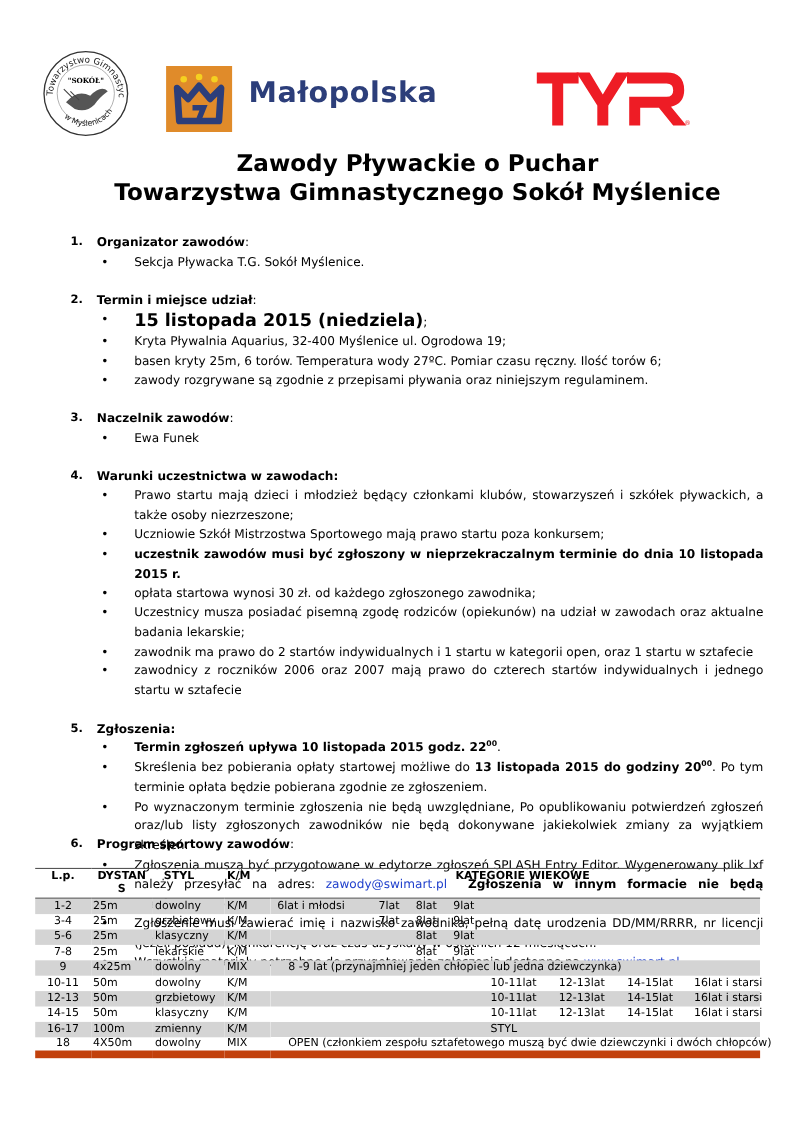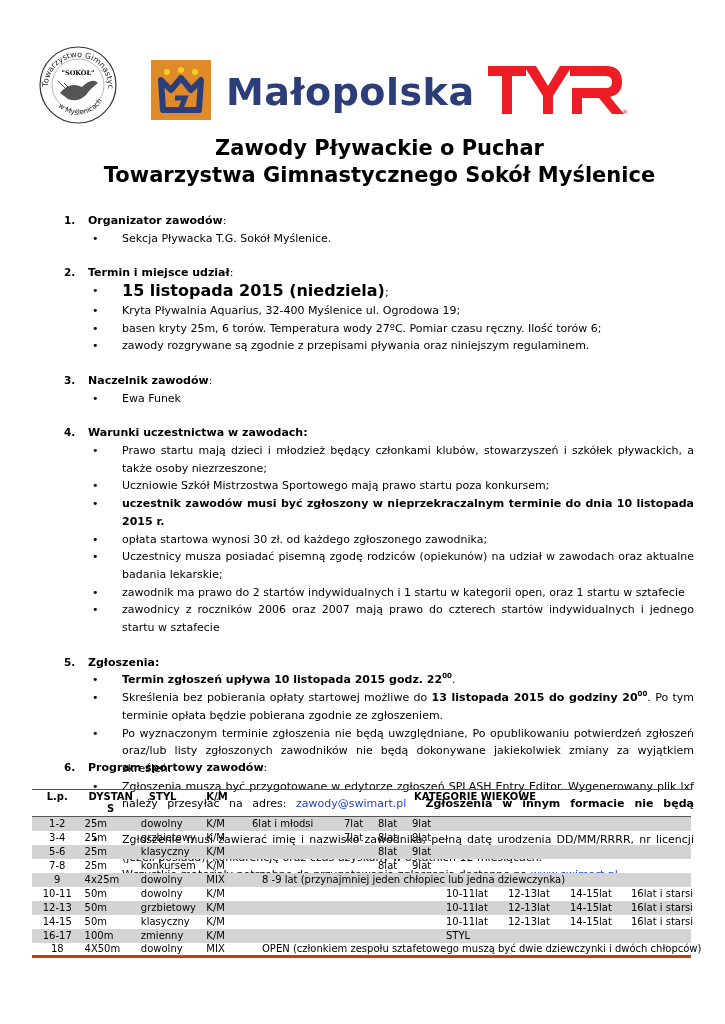--- a/index.html
+++ b/index.html
@@ -2,21 +2,21 @@
 <html><head>
   <meta charset="utf-8">
   <style>
     * { box-sizing: border-box; margin: 0; padding: 0; }
     html, body { width: 725px; height: 1024px; background: #ffffff; overflow: hidden; }
     body { font-family: "DejaVu Sans", "Liberation Sans", sans-serif; color: #000; position: relative; }
 
     .header { position: absolute; top: 40px; left: 0; width: 725px; height: 90px; }
     .logo-sokol { position: absolute; left: 38px; top: 5px; width: 80px; height: 80px; }
     .logo-malopolska-icon { position: absolute; left: 151px; top: 20px; width: 60px; height: 60px; background: #e08b2a; }
-    .logo-malopolska-text { position: absolute; left: 226px; top: 30px; font-family: "DejaVu Sans", sans-serif; font-weight: bold; font-size: 38px; color: #2c3e7a; letter-spacing: 0.5px; }
+    .logo-malopolska-text { position: absolute; left: 226px; top: 30px; font-family: "DejaVu Sans", sans-serif; font-weight: bold; font-size: 26px; color: #2c3e7a; letter-spacing: 0.5px; }
     .logo-tyr { position: absolute; left: 486px; top: 22px; width: 142px; height: 54px; }
 
     .title { position: absolute; top: 135px; left: 0; width: 725px; text-align: center; font-weight: bold; font-size: 21px; line-height: 27px; margin-left: 17px; }
 
     .content { position: absolute; top: 212px; left: 64px; width: 630px; font-size: 11px; line-height: 17.7px; }
     .section { margin-bottom: 17px; }
     .sec-head { display: flex; font-weight: bold; }
     .sec-num { width: 24px; font-size: 10.5px; }
     .sec-label { }
     .sec-label .colon { font-weight: normal; }
@@ -24,21 +24,21 @@
     ul.items li { display: flex; }
     ul.items li .bullet { width: 32px; flex: 0 0 32px; padding-left: 2px; }
     ul.items li .txt { flex: 1; text-align: justify; }
     .b { font-weight: bold; }
     .link { color: #1f3fcc; }
     .link-u { color: #1f3fcc; text-decoration: underline; }
     sup { font-size: 7px; vertical-align: super; line-height: 0; font-weight: bold; }
 
     .sec6 { position: absolute; top: 761px; left: 64px; font-size: 11px; display: flex; font-weight: bold; }
 
-    table.prog { position: absolute; top: 789px; left: 32px; width: 659px; border-collapse: collapse; font-size: 10px; line-height: 12px; border-top: 1px solid #555; border-bottom: 3px solid #c2410c; }
+    table.prog { position: absolute; top: 789px; left: 32px; width: 659px; border-collapse: collapse; font-size: 10px; line-height: 12px; border-top: 1px solid #555; border-bottom: 7px solid #c2410c; }
     table.prog th { font-weight: bold; text-align: left; padding: 1px 2px; vertical-align: top; }
     table.prog td { padding: 0 2px; height: 14px; white-space: nowrap; }
     table.prog tr.odd td { background: #d4d4d4; }
     table.prog tr.head th { height: 24px; border-bottom: 1px solid #555; }
     .c-lp { width: 52px; text-align: center !important; }
     .c-dys { width: 57px; }
     .c-styl { width: 66px; }
     .c-km { width: 43px; }
     .cat-cell { position: relative; }
     .cat-wrap { position: relative; height: 12px; width: 441px; }
@@ -262,21 +262,21 @@
         <td class="cat-cell">
           <div class="cat-wrap">
             <span style="left: 130px;">8lat</span>
             <span style="left: 164px;">9lat</span>
           </div>
         </td>
       </tr>
       <tr class="even">
         <td class="c-lp">7-8</td>
         <td class="c-dys">25m</td>
-        <td class="c-styl">konkursem</td>
+        <td class="c-styl">lekarskie</td>
         <td class="c-km">K/M</td>
         <td class="cat-cell">
           <div class="cat-wrap">
             <span style="left: 130px;">8lat</span>
             <span style="left: 164px;">9lat</span>
           </div>
         </td>
       </tr>
       <tr class="odd">
         <td class="c-lp">9</td>

